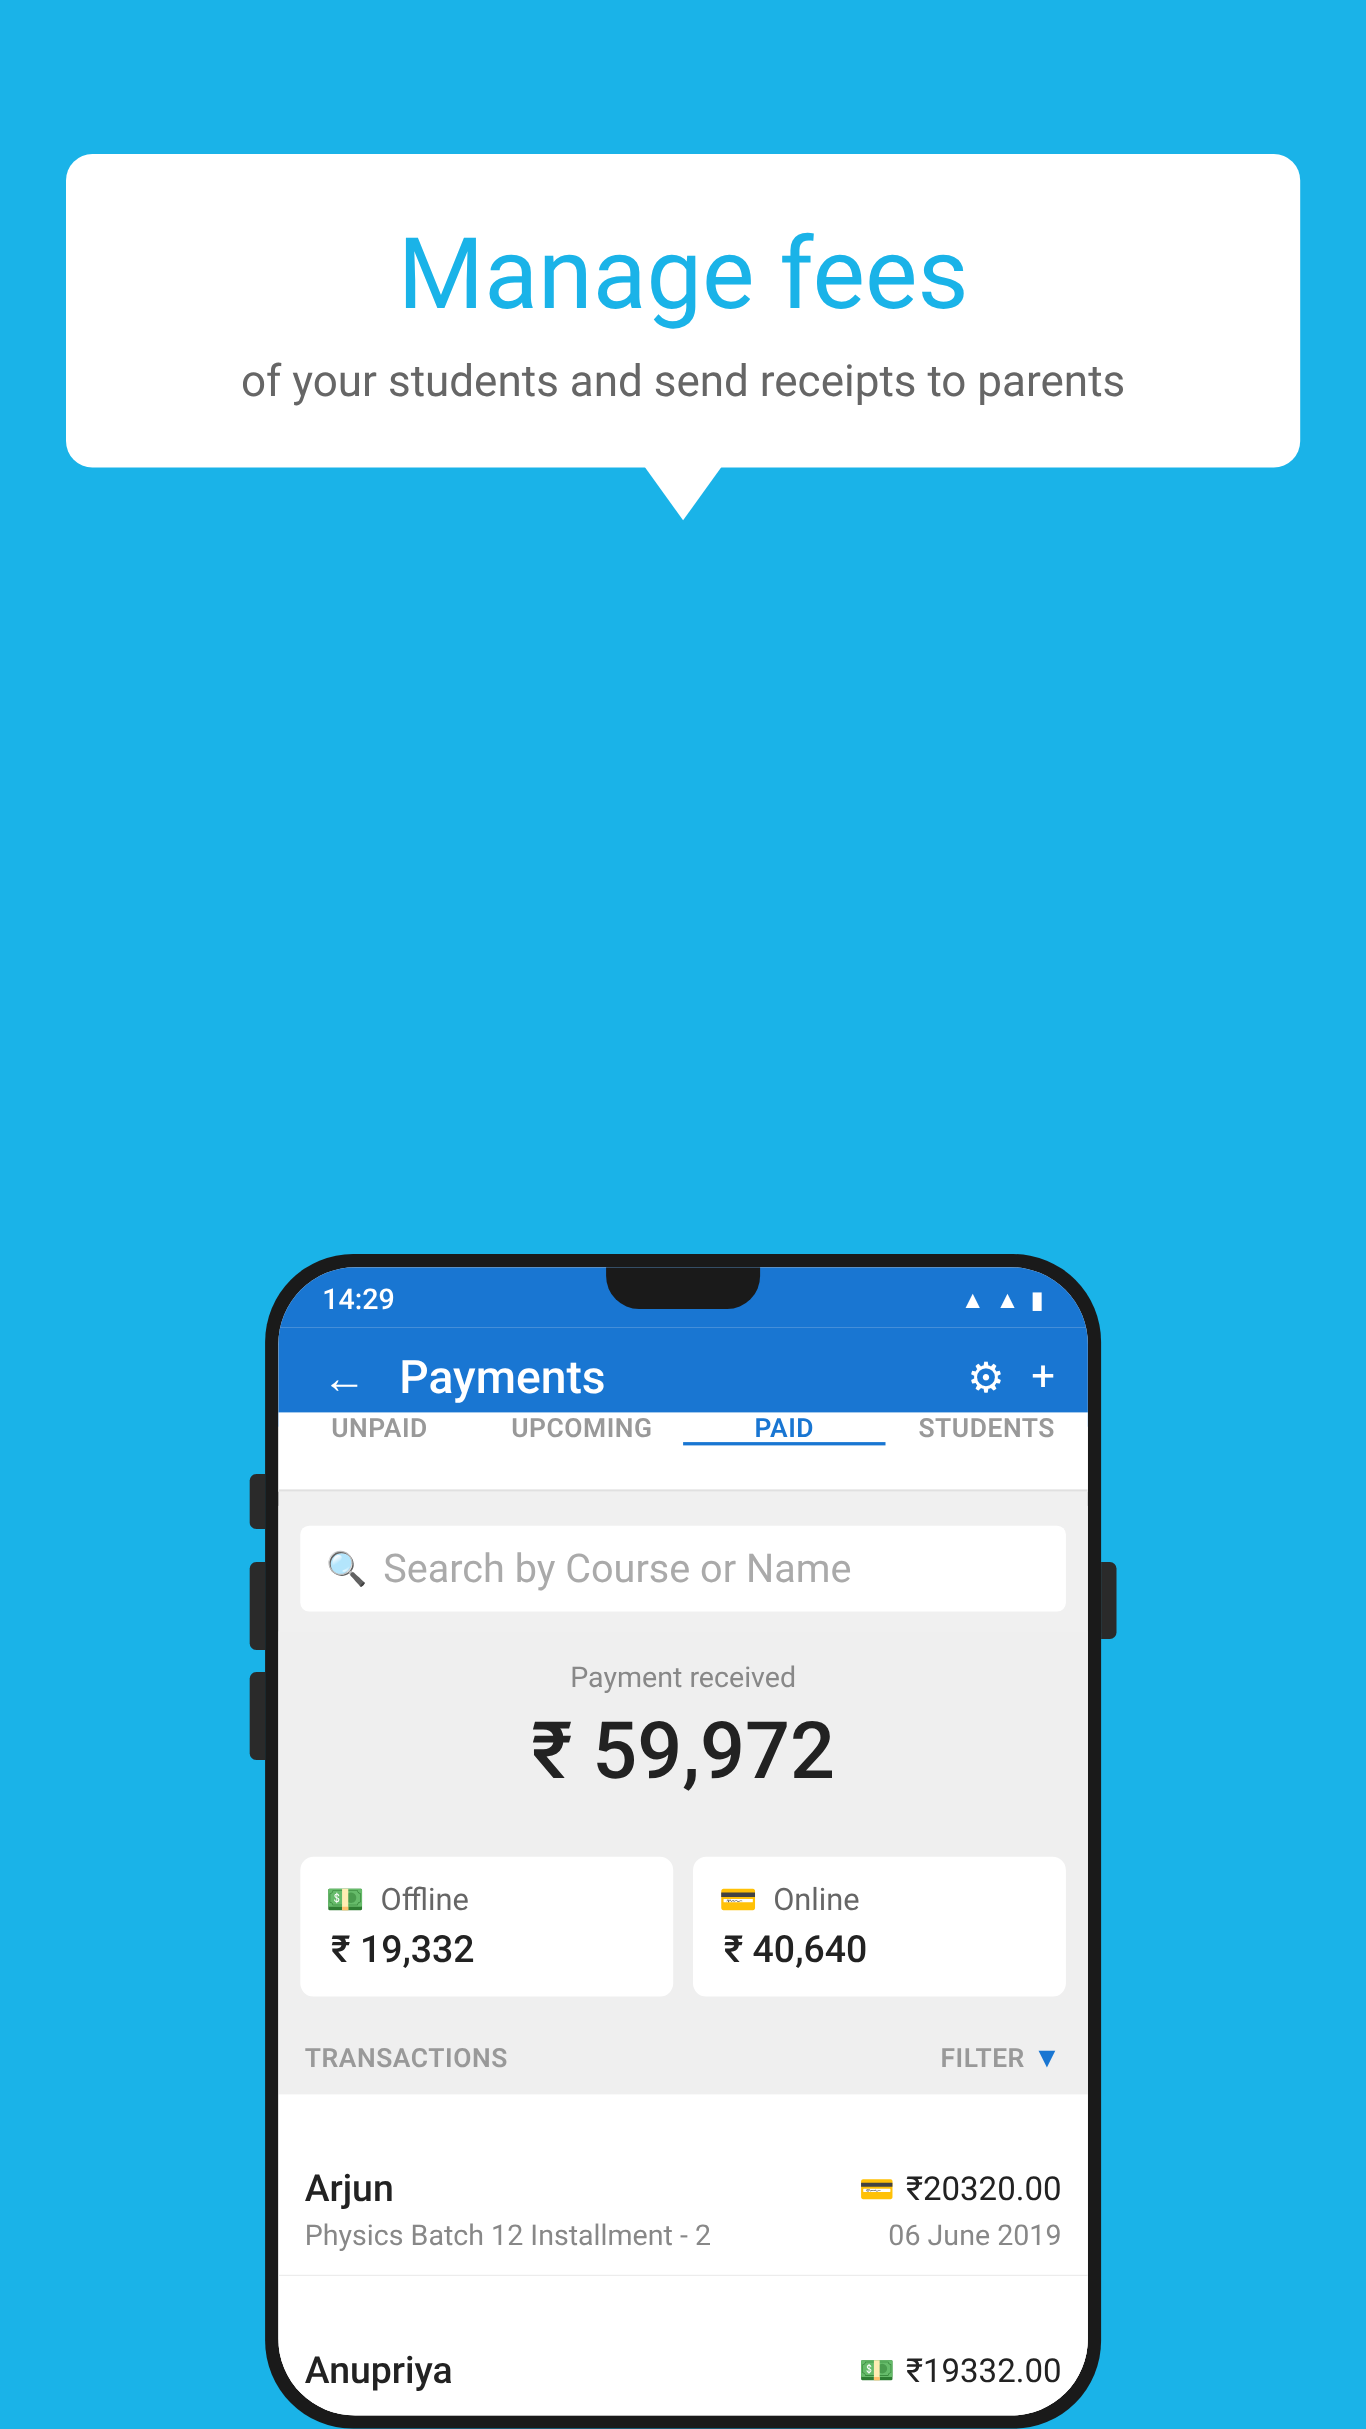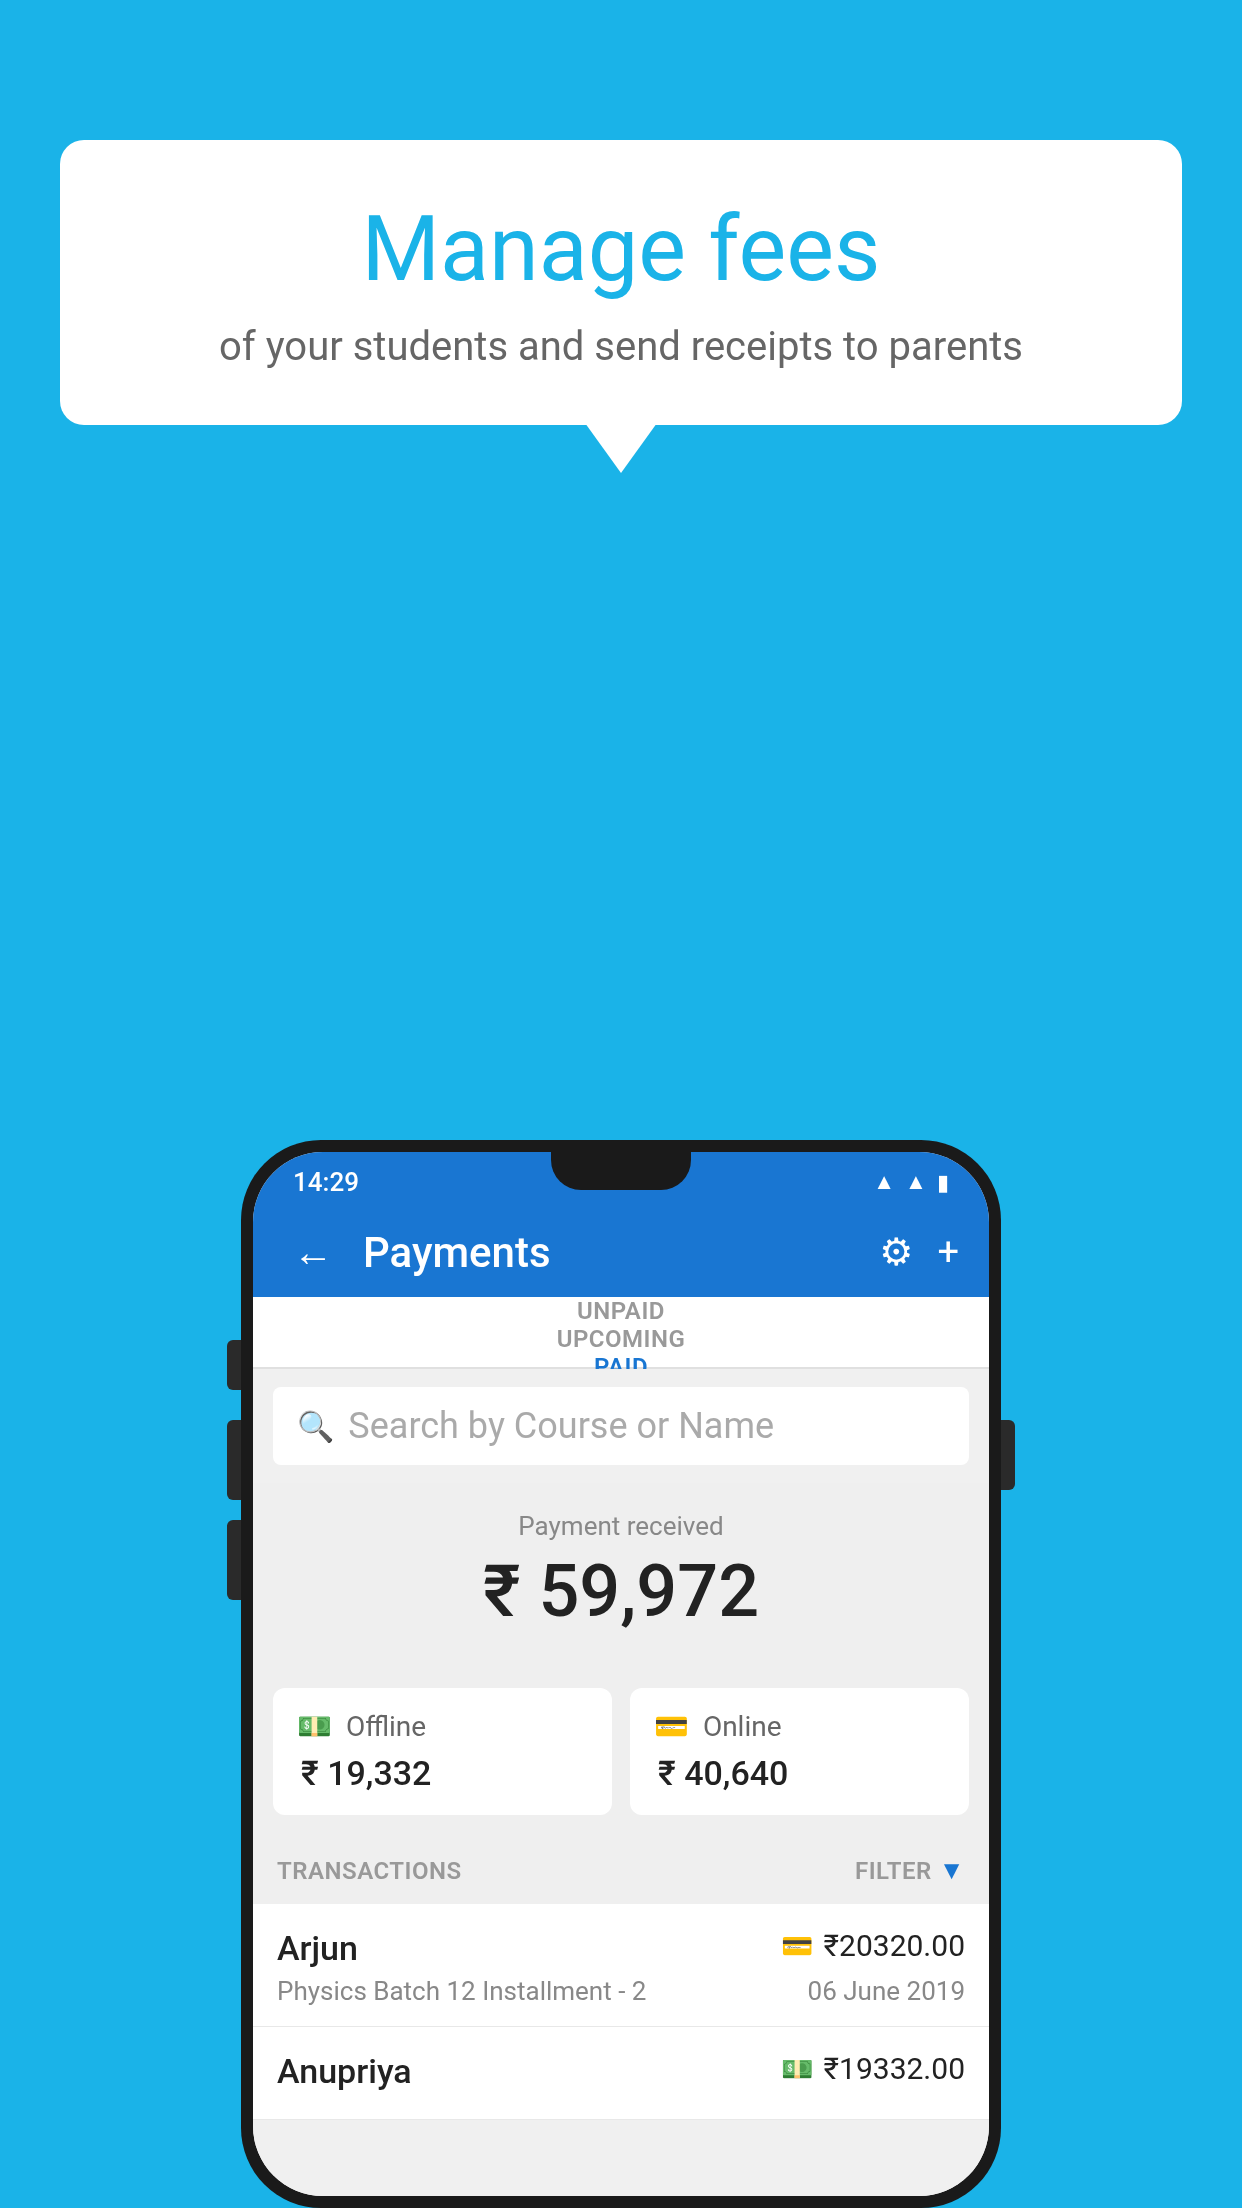--- a/index.html
+++ b/index.html
@@ -164,28 +164,27 @@
     }
 
     .app-bar-icon {
       color: white;
       font-size: 38px;
     }
 
     
     .tabs-container {
       position: absolute;
-      top: 145px;
+      top: 132px;
       left: 0; right: 0;
       height: 72px;
       background: white;
       display: flex;
-      align-items: center;
+      align-items: flex-start;
       border-bottom: 2px solid #e0e0e0;
-      flex-direction: column;
     }
 
     .tab {
       flex: 1;
       display: flex;
       align-items: center;
       justify-content: center;
       font-size: 24px;
       font-weight: 600;
       color: #999;
@@ -329,22 +328,23 @@
     
     .transaction-row {
       background: white;
       padding: 24px 24px 20px;
       border-bottom: 1px solid #e8e8e8;
     }
 
     .transaction-top {
       display: flex;
       justify-content: space-between;
-      align-items: flex-start;
+      align-items: center;
       margin-bottom: 8px;
+      margin-top: 42px;
     }
 
     .transaction-name {
       font-size: 34px;
       font-weight: 500;
       color: #222;
     }
 
     .transaction-amount-wrap {
       display: flex;

